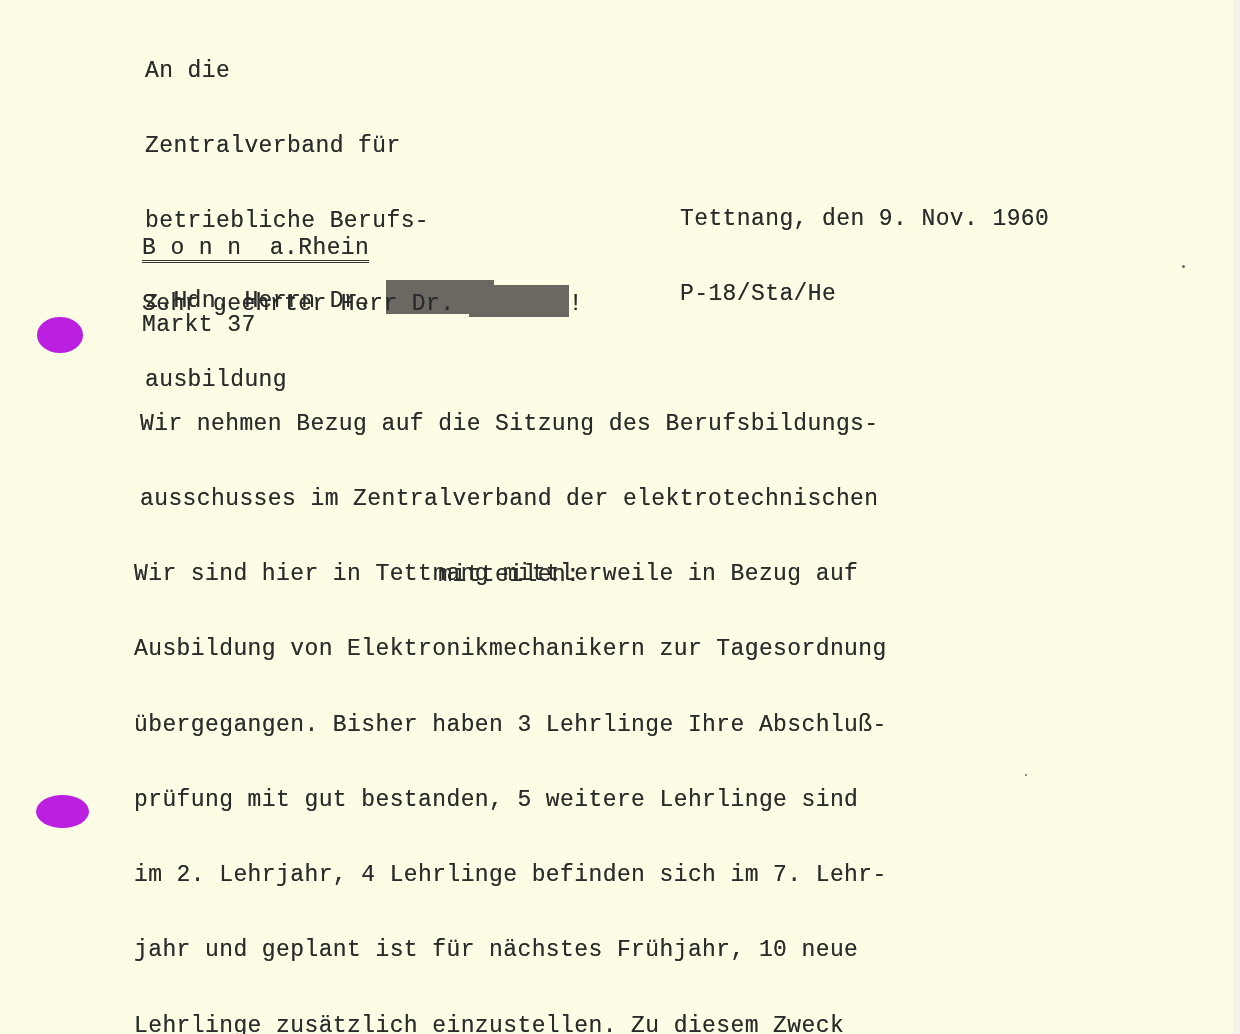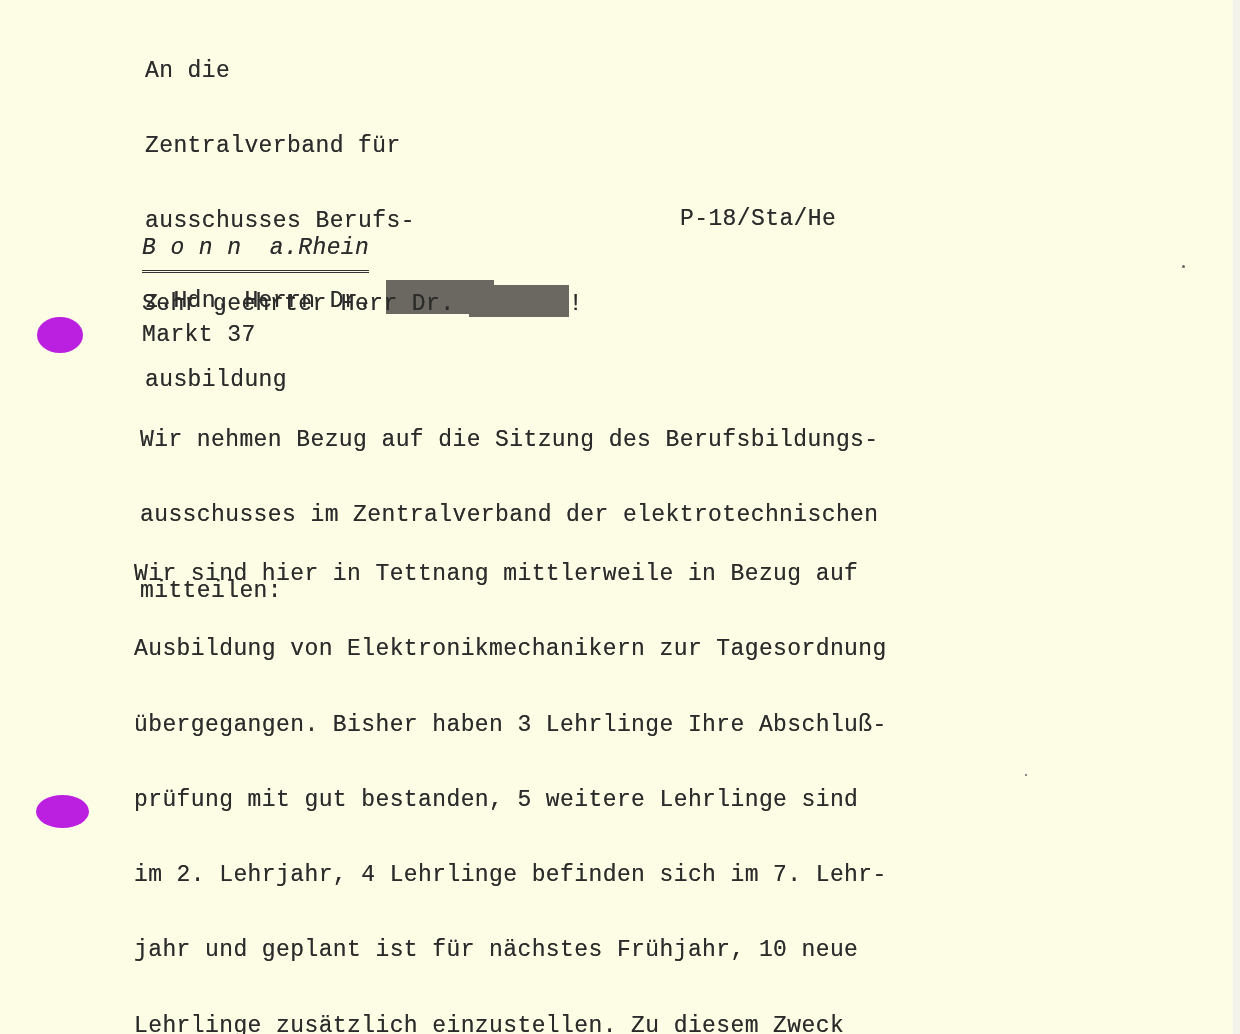--- a/index.html
+++ b/index.html
@@ -58,23 +58,22 @@
     }
     .city-block {
       position: absolute;
       left: 142px;
       top: 186px;
     }
     .city-block .line { display: block; }
     .city {
       display: inline-block;
       border-bottom: 3px double #333;
-      padding-bottom: 10px;
+      padding-bottom: 0px;
       line-height: 23px;
-      font-style: italic;
     }
     .date-block {
       position: absolute;
       left: 680px;
       top: 157px;
     }
     .date-block .line { display: block; }
     .salutation {
       position: absolute;
       left: 142px;
@@ -82,21 +81,22 @@
     }
     .redact-sal {
       width: 100px;
       height: 32px;
       position: relative;
       top: -3px;
     }
     .para1 {
       position: absolute;
       left: 140px;
-      top: 378px;
+      top: 362px;
+      text-align: center;
     }
     .para2 {
       position: absolute;
       left: 134px;
       top: 512px;
     }
     .para .line {
       display: block;
       line-height: 25.3px;
     }
@@ -124,31 +124,32 @@
 
   <div class="punch punch-1"></div>
   <div class="punch punch-2"></div>
 
   <div class="speck" style="left:1182px; top:265px;"></div>
   <div class="speck" style="left:1025px; top:774px; width:2px; height:2px;"></div>
 
   <div class="address tw">
     <span class="line">An die</span>
     <span class="line">Zentralverband für</span>
-    <span class="line">ausschusses Berufs-</span>
+    <span class="line">betriebliche Berufs-</span>
     <span class="line"><span>z.Hdn. Herrn Dr. </span><span class="redact redact-addr"></span></span>
     <span class="line">ausbildung</span>
   </div>
 
   <div class="city-block tw">
     <span class="line"><span class="city">B o n n  a.Rhein</span></span>
     <span class="line">Markt 37</span>
   </div>
 
   <div class="date-block tw">
+    <span class="line">Tettnang, den 9. Nov. 1960</span>
     <span class="line">P-18/Sta/He</span>
   </div>
 
   <div class="salutation tw"><span>Sehr geehrter Herr Dr. </span><span class="redact redact-sal"></span><span>!</span></div>
 
   <div class="para para1 tw">
     <span class="line">Wir nehmen Bezug auf die Sitzung des Berufsbildungs-</span>
     <span class="line">ausschusses im Zentralverband der elektrotechnischen</span>
     <span class="line">mitteilen:</span>
   </div>

